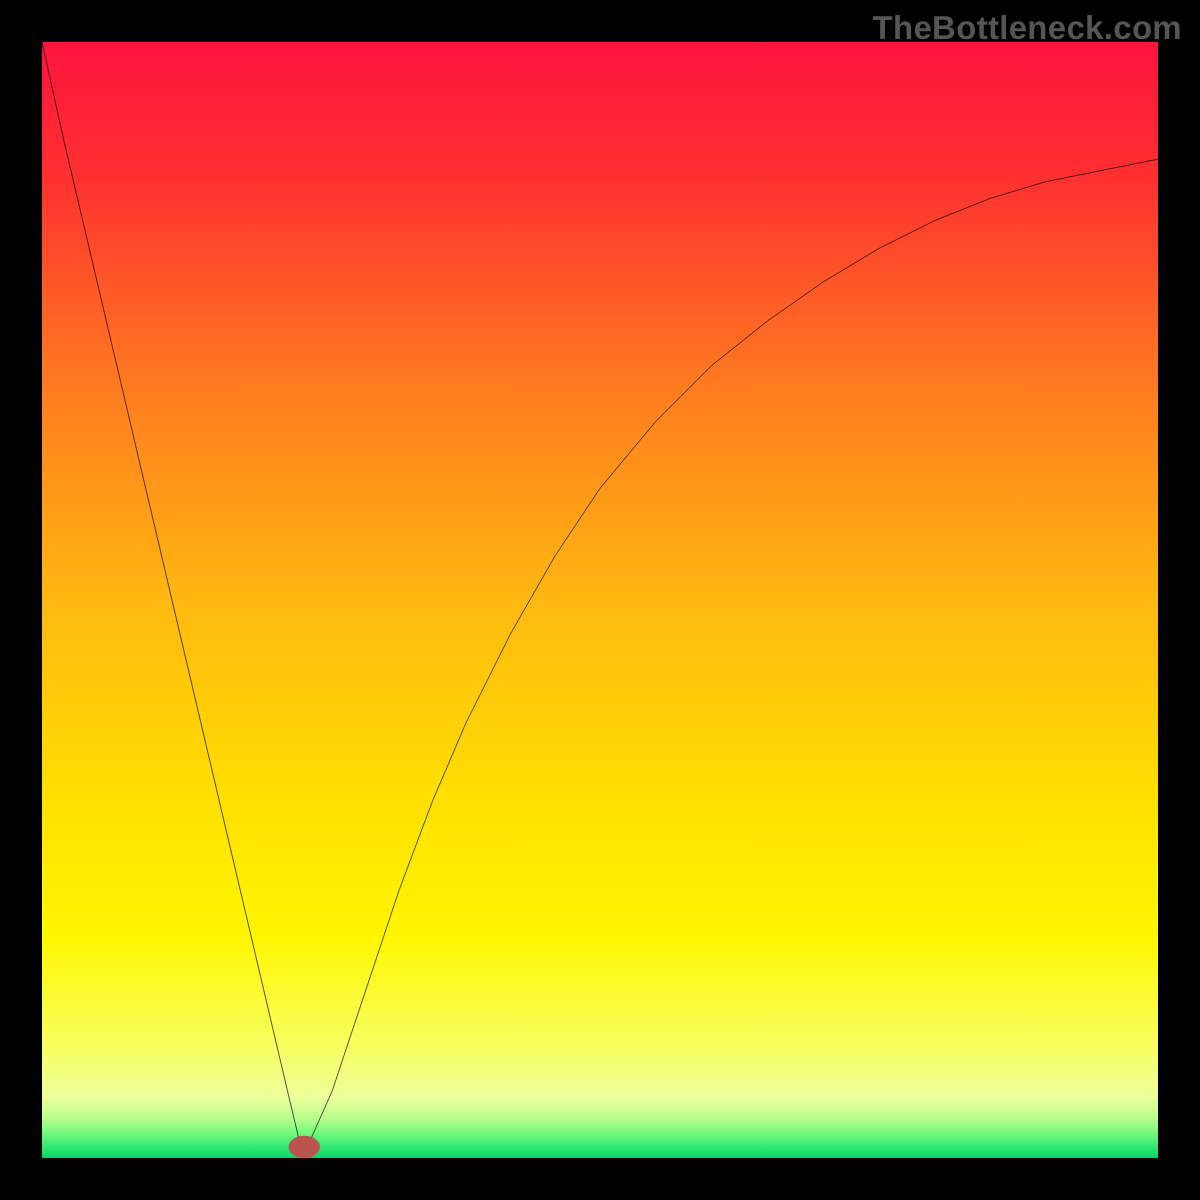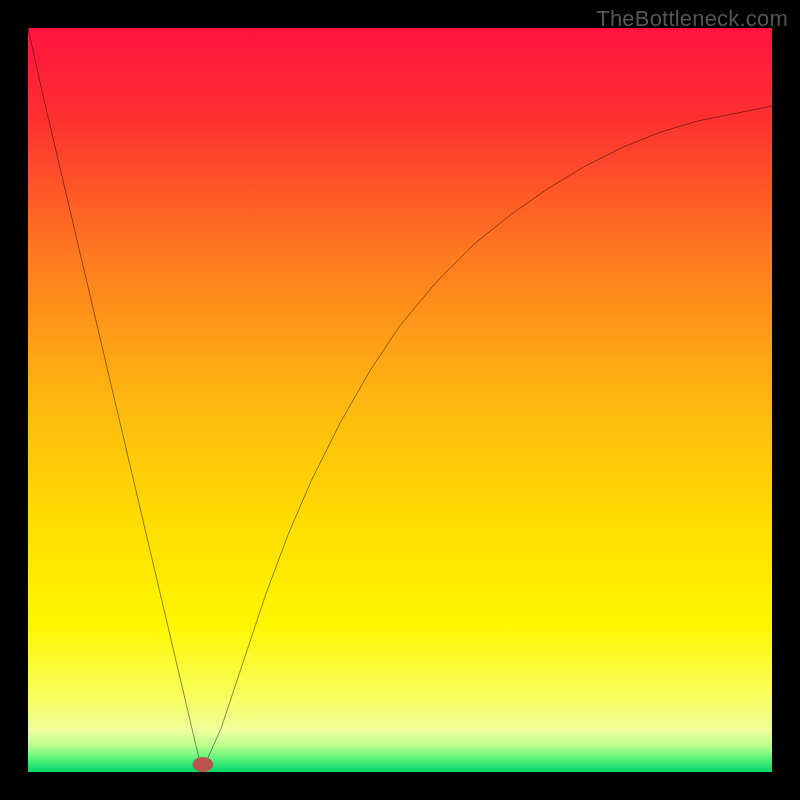--- a/index.html
+++ b/index.html
@@ -34,21 +34,21 @@
     inset: 0;
     width: 100%;
     height: 100%;
   }
   .watermark {
     position: absolute;
     top: 6px;
     right: 12px;
     color: #555;
     font-size: 22px;
-    font-weight: 400;
+    font-weight: 700;
     letter-spacing: 0.2px;
     z-index: 5;
   }
 </style>
 </head>
 <body>
 
 <div class="chart-wrap">
 
   <div class="watermark">TheBottleneck.com</div>

